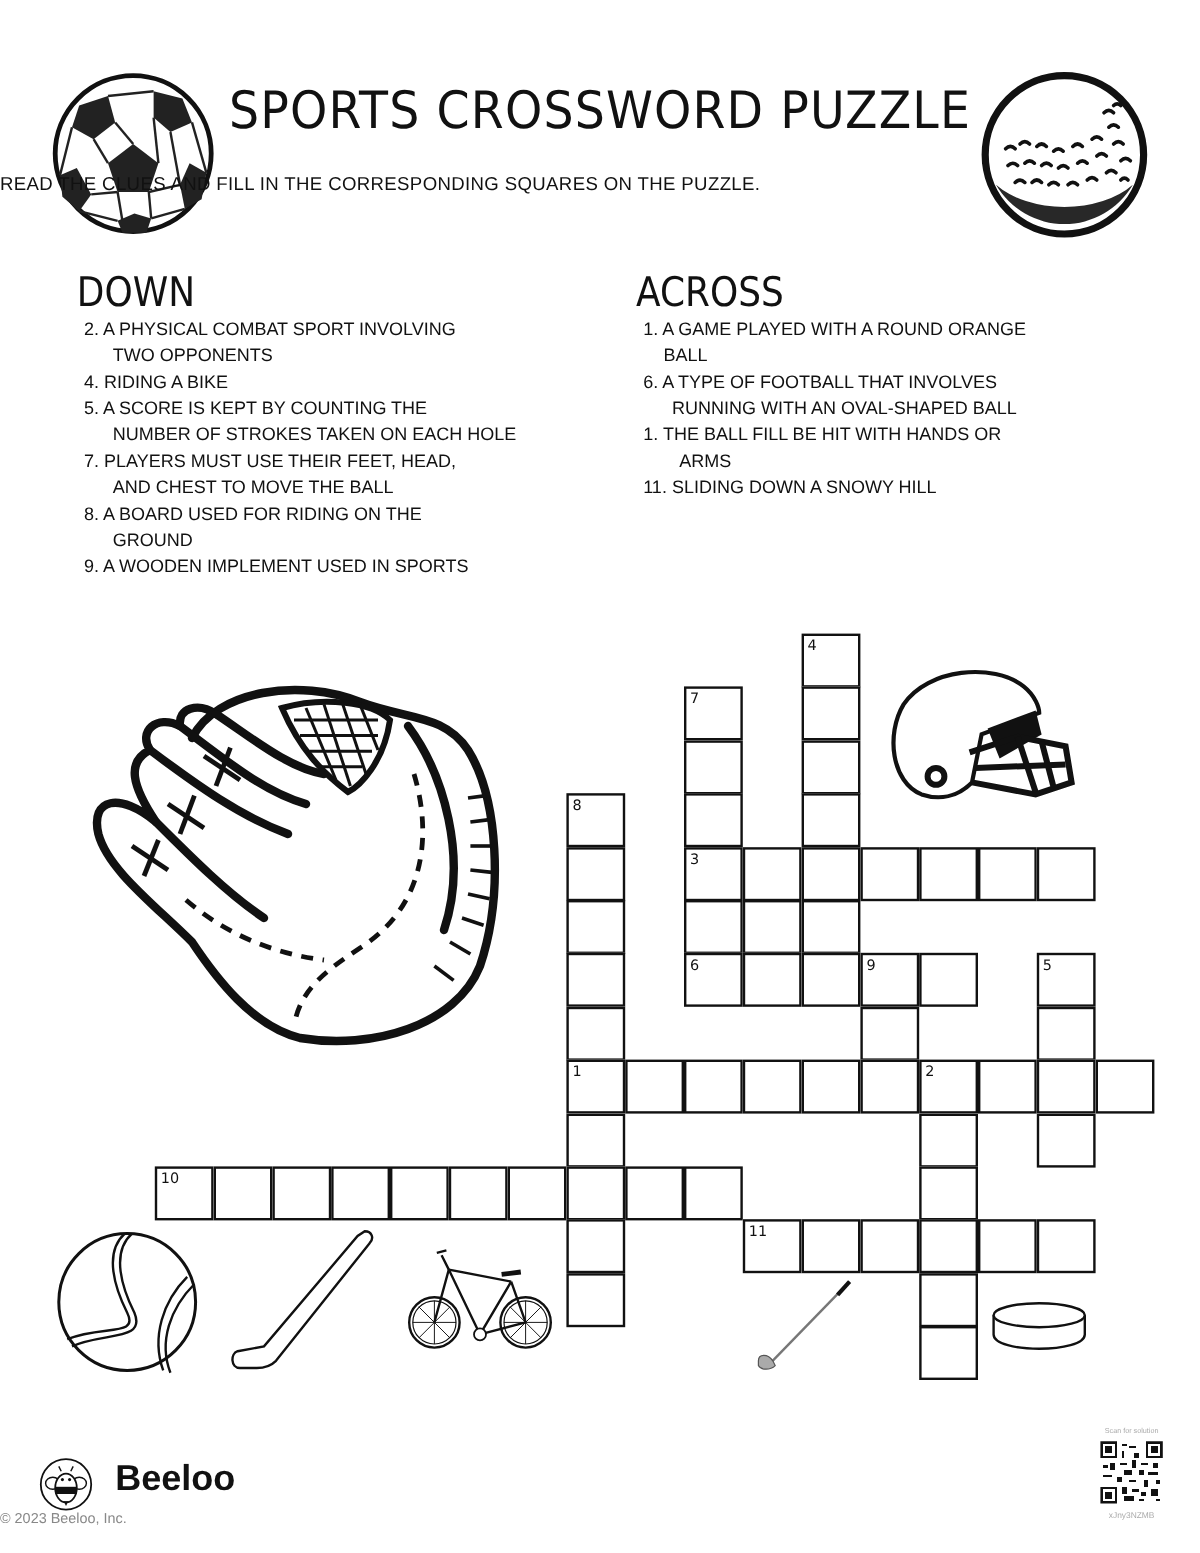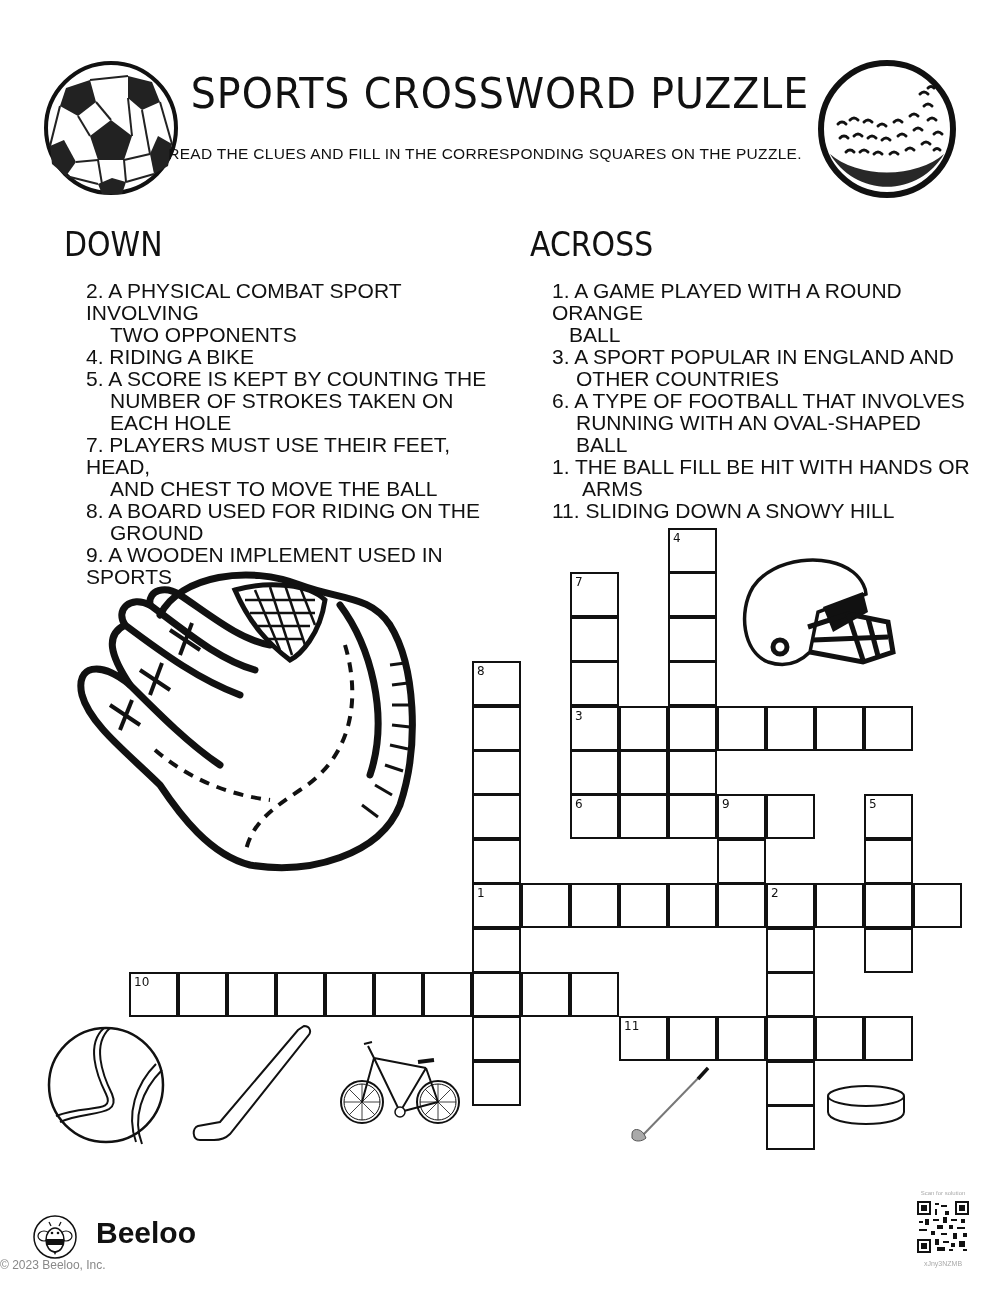--- a/index.html
+++ b/index.html
@@ -1,21 +1,21 @@
 <!DOCTYPE html>
 <html><head>
 <meta charset="utf-8">
 <style>
   html,body{margin:0;padding:0;background:#fff;}
   body{width:1000px;height:1294px;position:relative;overflow:hidden;font-family:"DejaVu Sans Condensed","DejaVu Sans",sans-serif;color:#111;}
   .abs{position:absolute;}
   #title{left:0;width:1000px;top:68px;text-align:center;font-family:"DejaVu Sans","Liberation Sans",sans-serif;font-size:43px;letter-spacing:1px;font-weight:normal;transform:scaleX(0.92);transform-origin:center;color:#111;}
-  #subtitle{left:0;width:970px;top:145px;text-align:center;font-family:"Liberation Sans",sans-serif;font-size:15.5px;letter-spacing:0.3px;color:#111;}
+  #subtitle{left:0;width:970px;top:145px;font-family:"Liberation Sans",sans-serif;font-size:15.5px;letter-spacing:0.3px;color:#111;}
   .sec-h{font-family:"DejaVu Sans",sans-serif;font-size:34px;top:224px;color:#111;transform:scaleX(0.88);transform-origin:left;}
-  .clues{font-family:"Liberation Sans",sans-serif;font-size:21px;line-height:22px;color:#111;margin:16px;padding:0;list-style:none;}
+  .clues{font-family:"Liberation Sans",sans-serif;font-size:15px;line-height:22px;color:#111;margin:0;padding:0;list-style:none;}
   .clues li{position:relative;}
   .clues .num{display:inline-block;}
   .clues .cont{padding-left:24px;display:block;}
   .cell{position:absolute;width:49px;height:45px;border:2px solid #111;box-sizing:border-box;background:#fff;margin-left:-1px;margin-top:-1px;}
   .cell .n{position:absolute;left:3px;top:1px;font-family:"DejaVu Sans",sans-serif;font-size:12px;color:#111;}
   #footer-copy{left:0;width:1000px;top:1258px;text-align:left;font-family:"Liberation Sans",sans-serif;font-size:12px;color:#888;}
   #brand{left:96px;top:1216px;font-family:"Liberation Sans",sans-serif;font-weight:bold;font-size:30px;color:#111;}
   #qr-caption{left:912px;top:1190px;width:62px;text-align:center;font-family:"Liberation Sans",sans-serif;font-size:6px;color:#aaa;}
   #qr-code-text{left:912px;top:1260px;width:62px;text-align:center;font-family:"Liberation Sans",sans-serif;font-size:7px;color:#aaa;}
 </style>
@@ -91,21 +91,20 @@
   <li><span class="num">4.</span> <span>RIDING A BIKE</span></li>
   <li><span class="num">5.</span> <span>A SCORE IS KEPT BY COUNTING THE</span><span class="cont">NUMBER OF STROKES TAKEN ON EACH HOLE</span></li>
   <li><span class="num">7.</span> <span>PLAYERS MUST USE THEIR FEET, HEAD,</span><span class="cont">AND CHEST TO MOVE THE BALL</span></li>
   <li><span class="num">8.</span> <span>A BOARD USED FOR RIDING ON THE</span><span class="cont">GROUND</span></li>
   <li><span class="num">9.</span> <span>A WOODEN IMPLEMENT USED IN SPORTS</span></li>
 </ul>
 
 <div class="abs sec-h" style="left:530px;">ACROSS</div>
 <ul class="abs clues" style="left:536px;top:264px;width:420px;">
   <li><span class="num">1.</span> <span>A GAME PLAYED WITH A ROUND ORANGE</span><span class="cont" style="padding-left:17px">BALL</span></li>
-  <li><span class="num">3.</span> <span>A SPORT POPULAR IN ENGLAND AND</span><span class="cont">OTHER COUNTRIES</span></li>
   <li><span class="num">6.</span> <span>A TYPE OF FOOTBALL THAT INVOLVES</span><span class="cont">RUNNING WITH AN OVAL-SHAPED BALL</span></li>
   <li><span class="num">1.</span> <span>THE BALL FILL BE HIT WITH HANDS OR</span><span class="cont" style="padding-left:30px">ARMS</span></li>
   <li><span class="num">11.</span> <span>SLIDING DOWN A SNOWY HILL</span></li>
 </ul>
 
 <div class="abs" style="left:70px;top:555px;width:360px;height:330px;">
   <svg width="360" height="330" viewBox="0 0 360 330">
     <g fill="none" stroke="#111" stroke-width="7" stroke-linecap="round" stroke-linejoin="round">
       <path d="M90,60 C110,20 180,10 230,30 C270,45 300,40 320,70 C345,110 350,190 330,250 C310,300 240,320 180,310 C140,300 110,260 90,230 C60,200 20,170 12,140 C5,110 30,105 60,130 C40,100 35,80 55,70 C45,55 60,40 80,50 C78,35 95,30 110,40"></path>
       <path d="M60,130 C90,160 120,190 150,210"></path>

